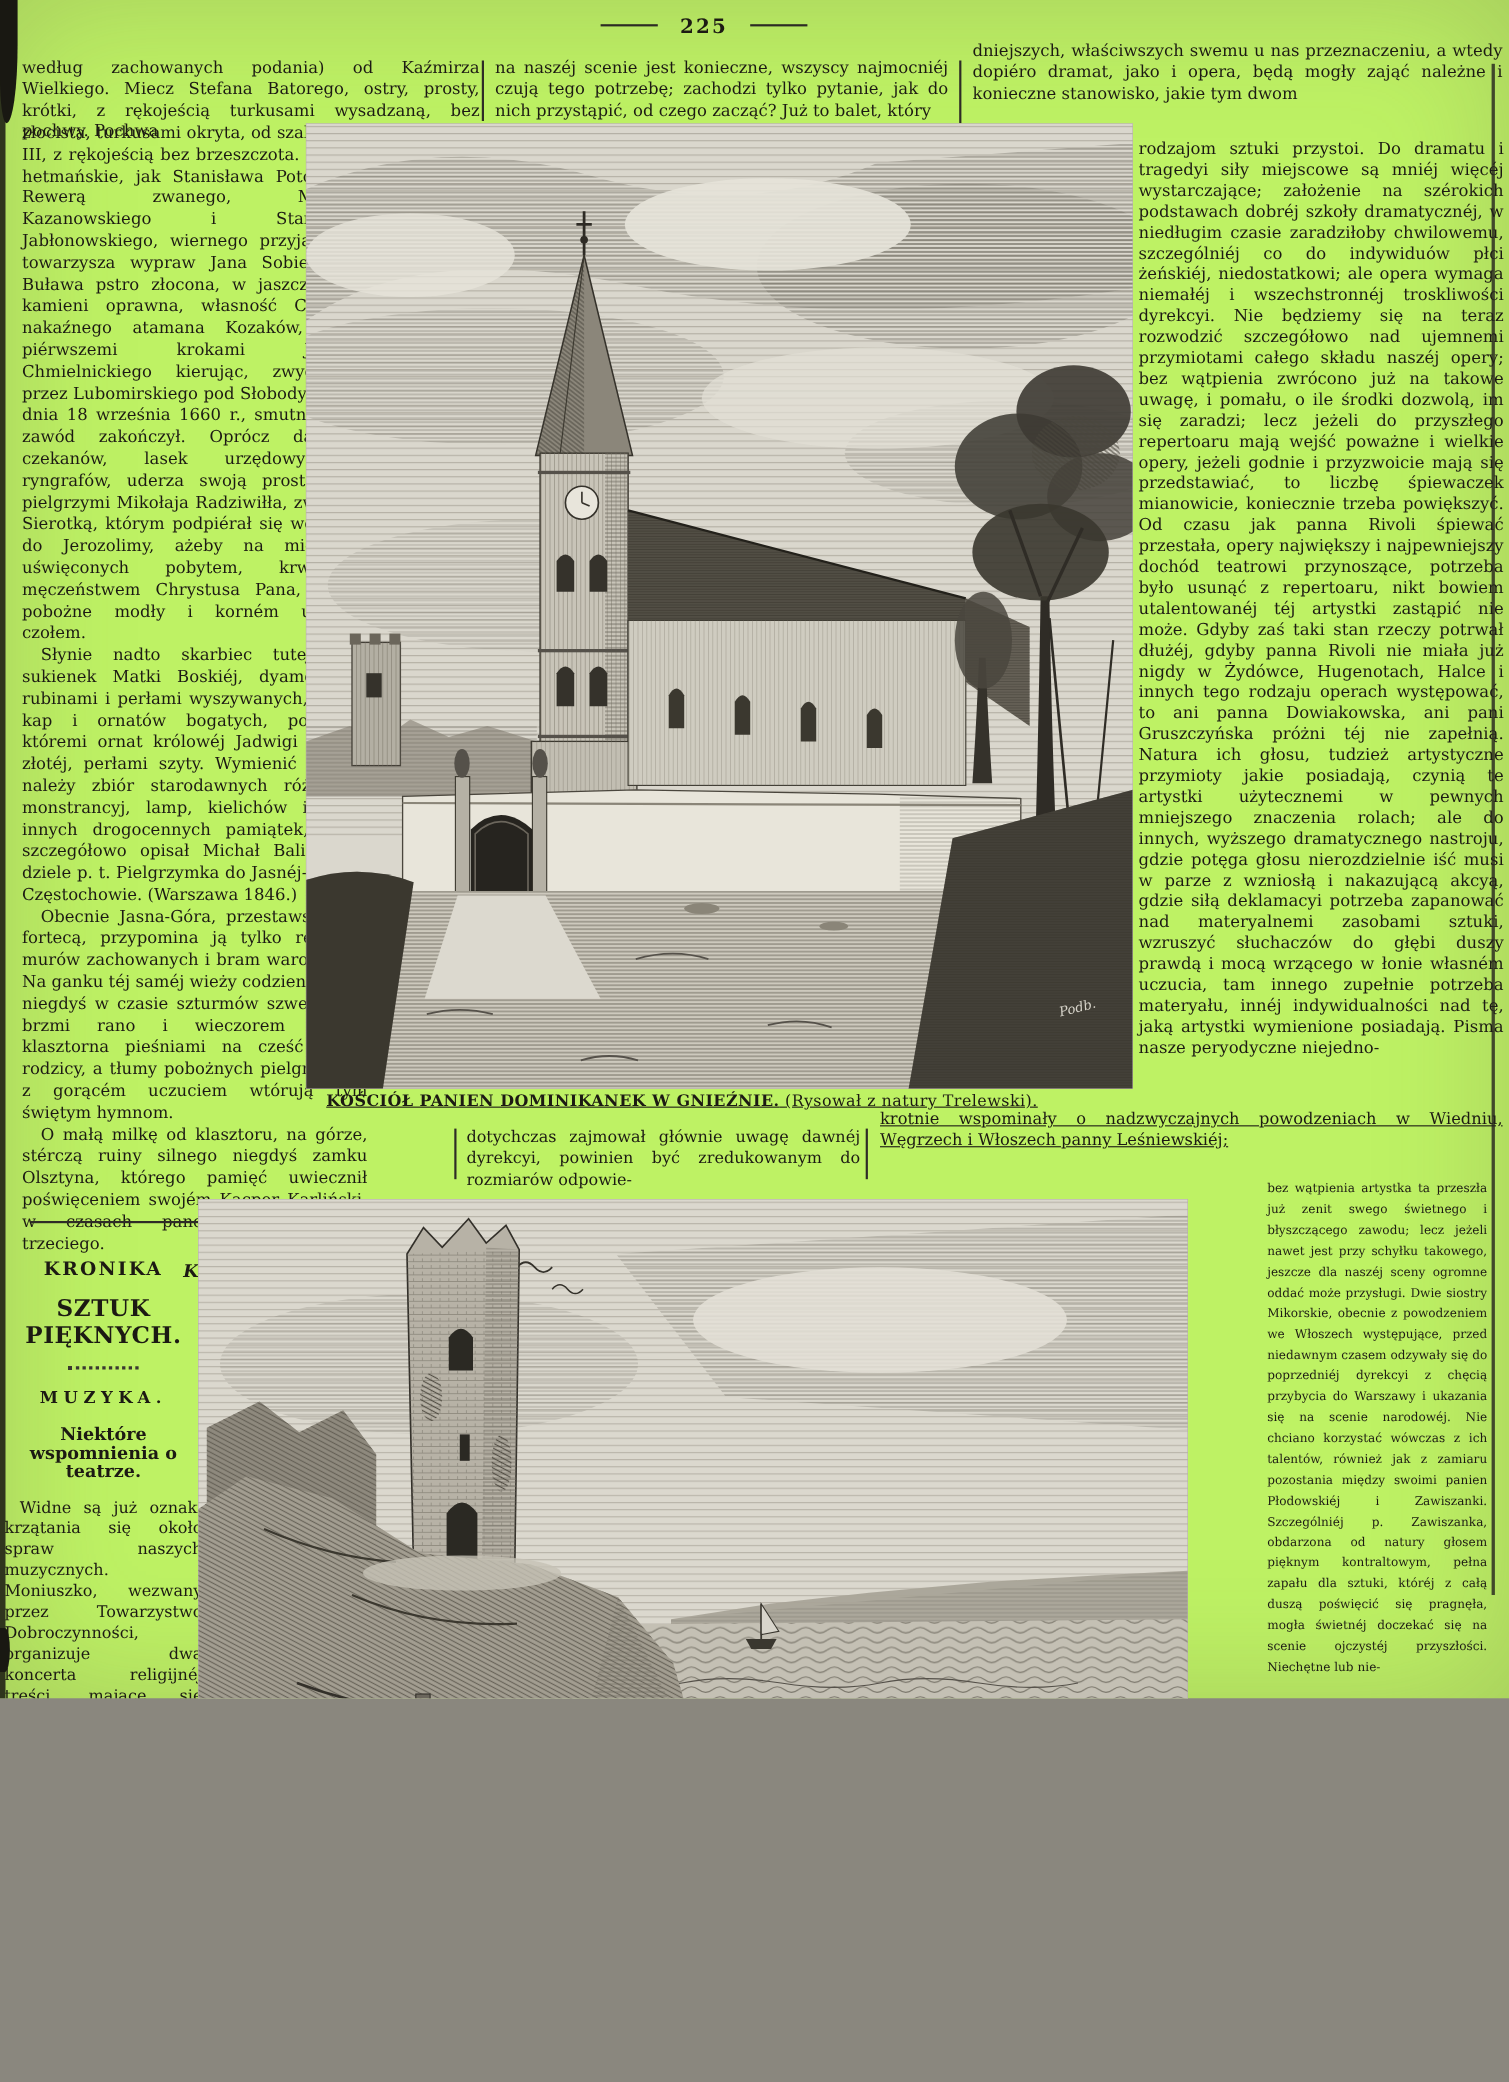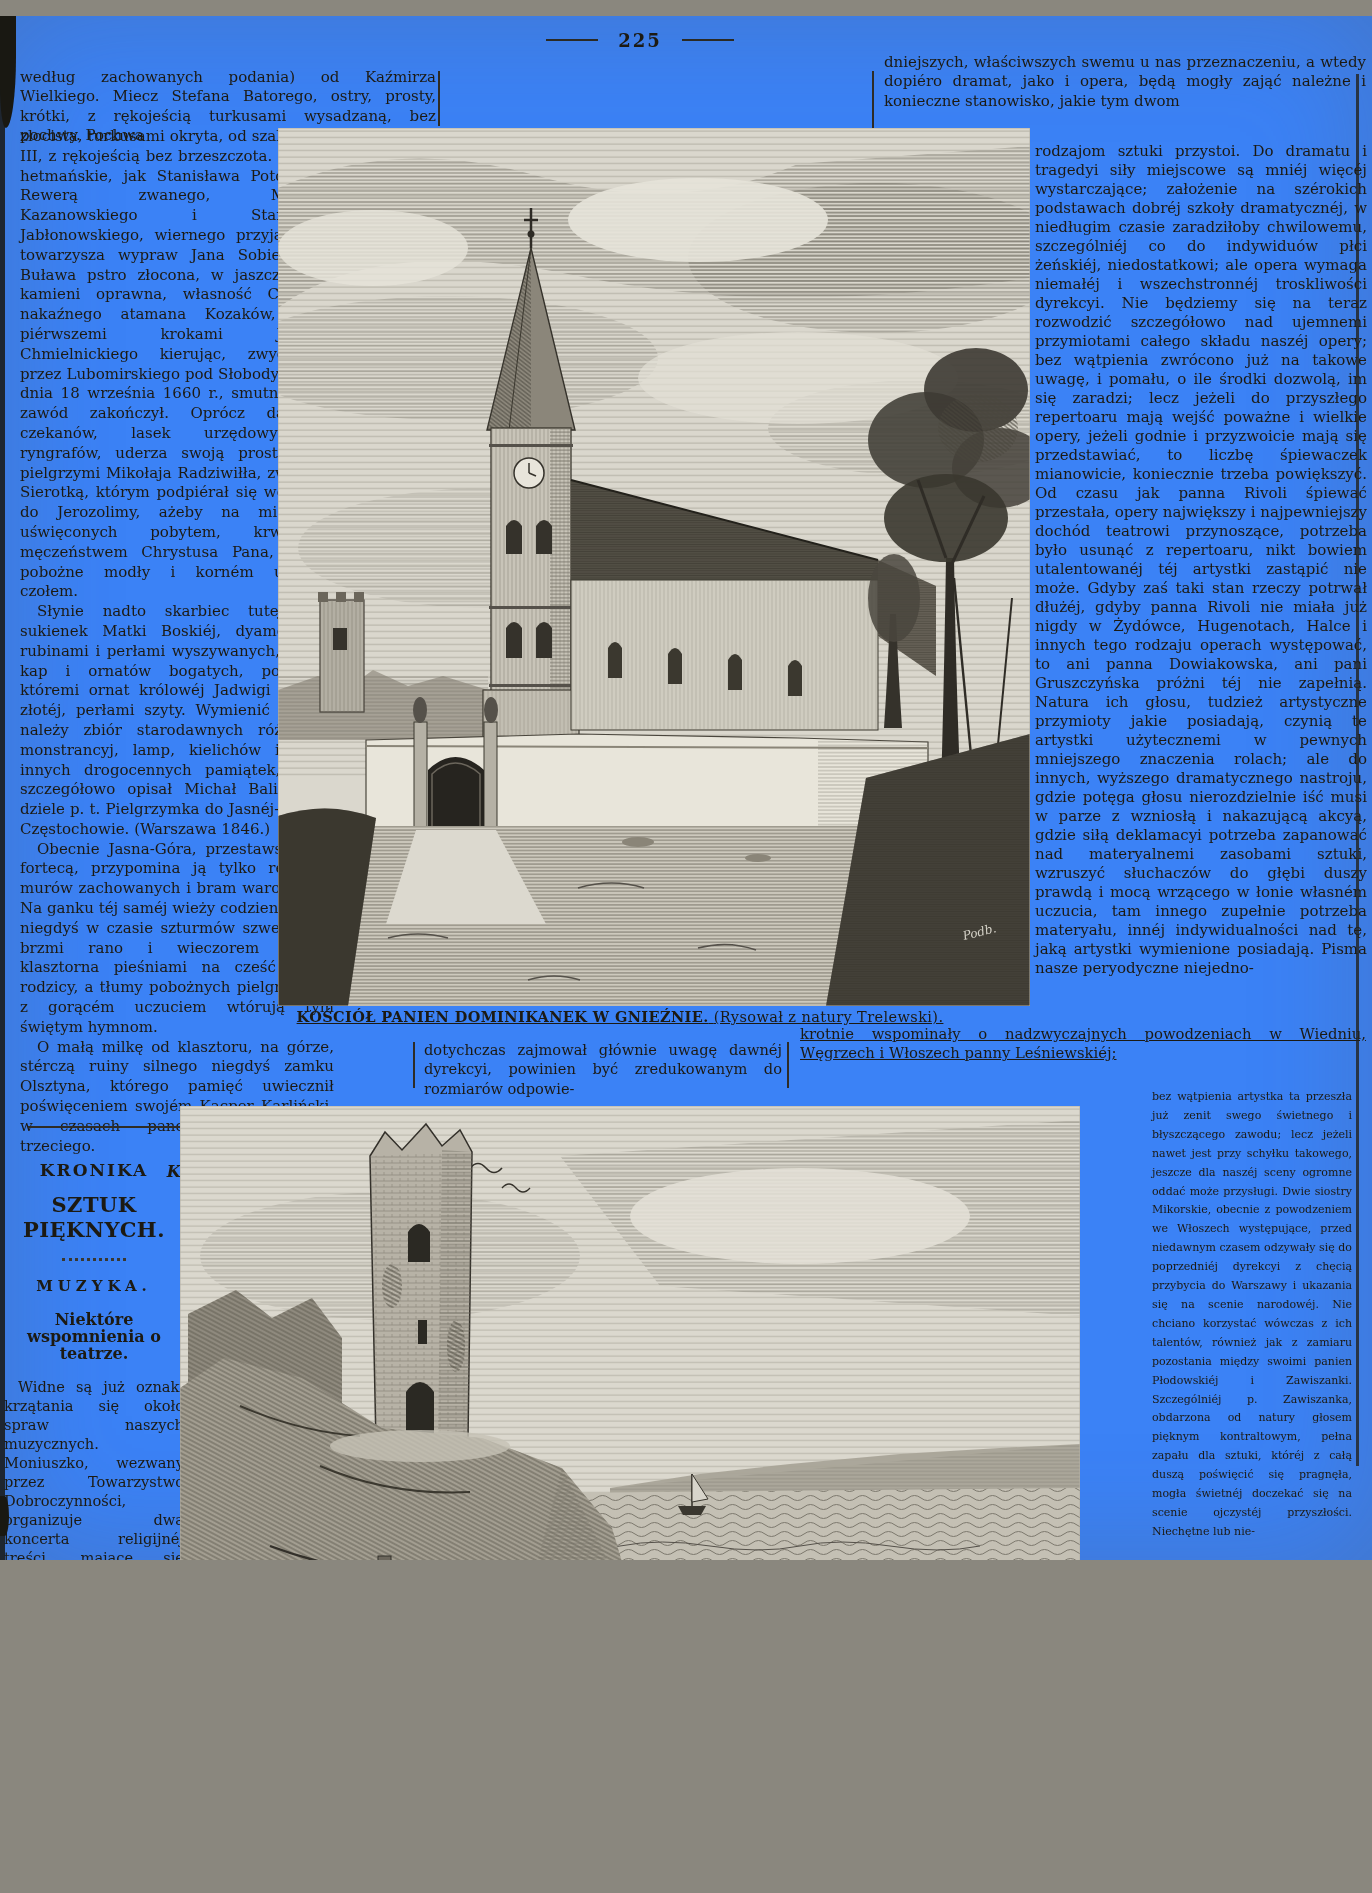--- a/index.html
+++ b/index.html
@@ -1,18 +1,18 @@
 <!DOCTYPE html>
 <html lang="pl"><head>
 <meta charset="utf-8">
 <style>
   html,body{margin:0;padding:0;background:#8a877e;}
   .page{
-    position:relative;width:1372px;height:1544px;margin:16px auto;
-    background:#3b82f6;overflow:hidden;
+    position:relative;width:1372px;height:1544px;margin:0 auto;
+    background:#bef264;overflow:hidden;
     font-family:"DejaVu Serif","Liberation Serif",serif;
     color:#1c1a13;
     box-shadow:inset 0 0 120px rgba(90,85,70,.25);
   }
   .abs{position:absolute;}
   .txt{font-size:15px;line-height:19.3px;text-align:justify;}
   .txt p{margin:0;text-indent:17px;}
   .txt p.noind{text-indent:0;}
   .pageno{top:14px;left:0;width:1280px;text-align:center;font-size:18px;font-weight:bold;letter-spacing:2px;}
   .dash{display:inline-block;width:52px;border-top:2px solid #2b2a24;vertical-align:6px;margin:0 20px;}
@@ -40,20 +40,23 @@
 
   <div class="abs pageno">
     <span class="dash"></span><span>225</span><span class="dash"></span>
   </div>
 
   <div class="abs txt" style="left:20px;top:52px;width:416px;">
     <p class="noind">według zachowanych podania) od Kaźmirza Wielkiego. Miecz Stefana Batorego, ostry, prosty, krótki, z rękojeścią turkusami wysadzaną, bez pochwy. Pochwa</p>
   </div>
   <div class="abs vrule" style="left:438px;top:55px;height:55px;"></div>
 
+  <div class="abs txt" style="left:450px;top:52px;width:412px;">
+    <p class="noind">na naszéj scenie jest konieczne, wszyscy najmocniéj czują tego potrzebę; zachodzi tylko pytanie, jak do nich przystąpić, od czego zacząć? Już to balet, który</p>
+  </div>
   <div class="abs vrule" style="left:872px;top:55px;height:57px;"></div>
 
   <div class="abs txt" style="left:884px;top:37px;width:482px;">
     <p class="noind">dniejszych, właściwszych swemu u nas przeznaczeniu, a wtedy dopiéro dramat, jako i opera, będą mogły zająć należne i konieczne stanowisko, jakie tym dwom</p>
   </div>
 
   <div class="abs txt" style="left:20px;top:111px;width:314px;line-height:19.8px;">
     <p class="noind">złocista, turkusami okryta, od szabli Jana III, z rękojeścią bez brzeszczota. Buławy hetmańskie, jak Stanisława Potockiego Rewerą zwanego, Marcina Kazanowskiego i Stanisława Jabłonowskiego, wiernego przyjaciela i towarzysza wypraw Jana Sobieskiego. Buława pstro złocona, w jaszczur bez kamieni oprawna, własność Cieciury, nakaźnego atamana Kozaków, który piérwszemi krokami Jerzego Chmielnickiego kierując, zwyciężony przez Lubomirskiego pod Słobodyszczem dnia 18 września 1660 r., smutnie swój zawód zakończył. Oprócz dawnych czekanów, lasek urzędowych i ryngrafów, uderza swoją prostotą kij pielgrzymi Mikołaja Radziwiłła, zwanego Sierotką, którym podpiérał się wędrując do Jerozolimy, ażeby na miejscach uświęconych pobytem, krwią i męczeństwem Chrystusa Pana, złożyć pobożne modły i korném uderzyć czołem.</p>
     <p>Słynie nadto skarbiec tutejszy z sukienek Matki Boskiéj, dyamentami, rubinami i perłami wyszywanych, oraz z kap i ornatów bogatych, pomiędzy któremi ornat królowéj Jadwigi z lamy złotéj, perłami szyty. Wymienić jeszcze należy zbiór starodawnych różańców, monstrancyj, lamp, kielichów i wiele innych drogocennych pamiątek, które szczegółowo opisał Michał Baliński w dziele p. t. Pielgrzymka do Jasnéj-Góry w Częstochowie. (Warszawa 1846.)</p>
     <p>Obecnie Jasna-Góra, przestawszy być fortecą, przypomina ją tylko resztami murów zachowanych i bram warownych. Na ganku téj saméj wieży codziennie, jak niegdyś w czasie szturmów szwedzkich, brzmi rano i wieczorem kapela klasztorna pieśniami na cześć Boga-rodzicy, a tłumy pobożnych pielgrzymów z gorącém uczuciem wtórują tym świętym hymnom.</p>

